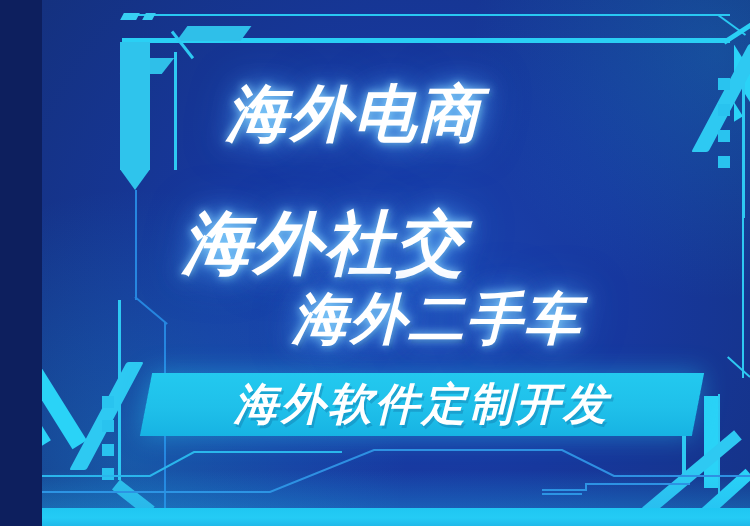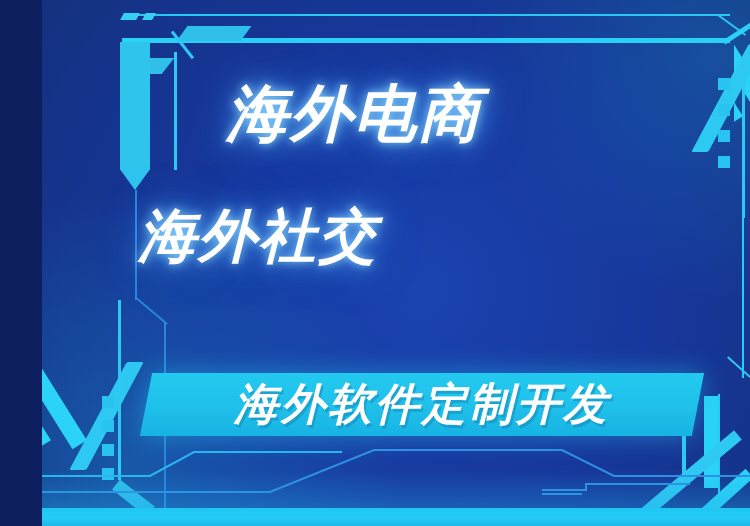--- a/index.html
+++ b/index.html
@@ -102,21 +102,21 @@
     letter-spacing:2px;
     white-space:nowrap;
     text-shadow:
       0 0 10px rgba(140,215,255,.95),
       0 0 24px rgba(90,180,255,.85),
       0 0 44px rgba(60,150,255,.55),
       3px 4px 0 rgba(18,62,150,.55);
   }
   #hl-ecommerce{left:184px;top:72px;font-size:62px;}
   #hl-ai       {left:416px;top:154px;font-size:52px;}
-  #hl-social   {left:96px;top:198px;font-size:58px;}
+  #hl-social   {left:96px;top:198px;font-size:69px;padding-left:44px;}
   #hl-usedcar  {left:250px;top:282px;font-size:56px;}
 
   
   #banner{
     position:absolute;left:104px;top:373px;width:552px;height:63px;
     background:linear-gradient(180deg,#23c9ef 0%,#1fc0ea 55%,#17b3e3 100%);
     transform:skewX(-11deg);
     box-shadow:0 0 26px rgba(40,200,245,.45);
   }
   #banner-label{
@@ -186,20 +186,21 @@
 
   <svg id="circuit" viewBox="0 0 750 62" preserveAspectRatio="none">
     <path class="bright" d="M0 28 L108 28 L152 4 L300 4"></path>
     <path d="M0 44 L228 44 L332 2 L520 2 L572 28 L750 28"></path>
     <path d="M500 42 L544 42 L544 36 L648 36"></path>
     <path d="M500 46 L540 46"></path>
   </svg>
 
   <div class="hl" id="hl-ecommerce">海外电商</div>
   <div class="hl" id="hl-social">海外社交</div>
+  <div class="hl" id="hl-usedcar">海外二手车</div>
 
   <div id="banner">
     <div id="banner-label">海外软件定制开发</div>
   </div>
 
   <div class="ln" id="rule-bottom-fade"></div>
   <div class="ln" id="rule-bottom"></div>
 
 </div>
 

